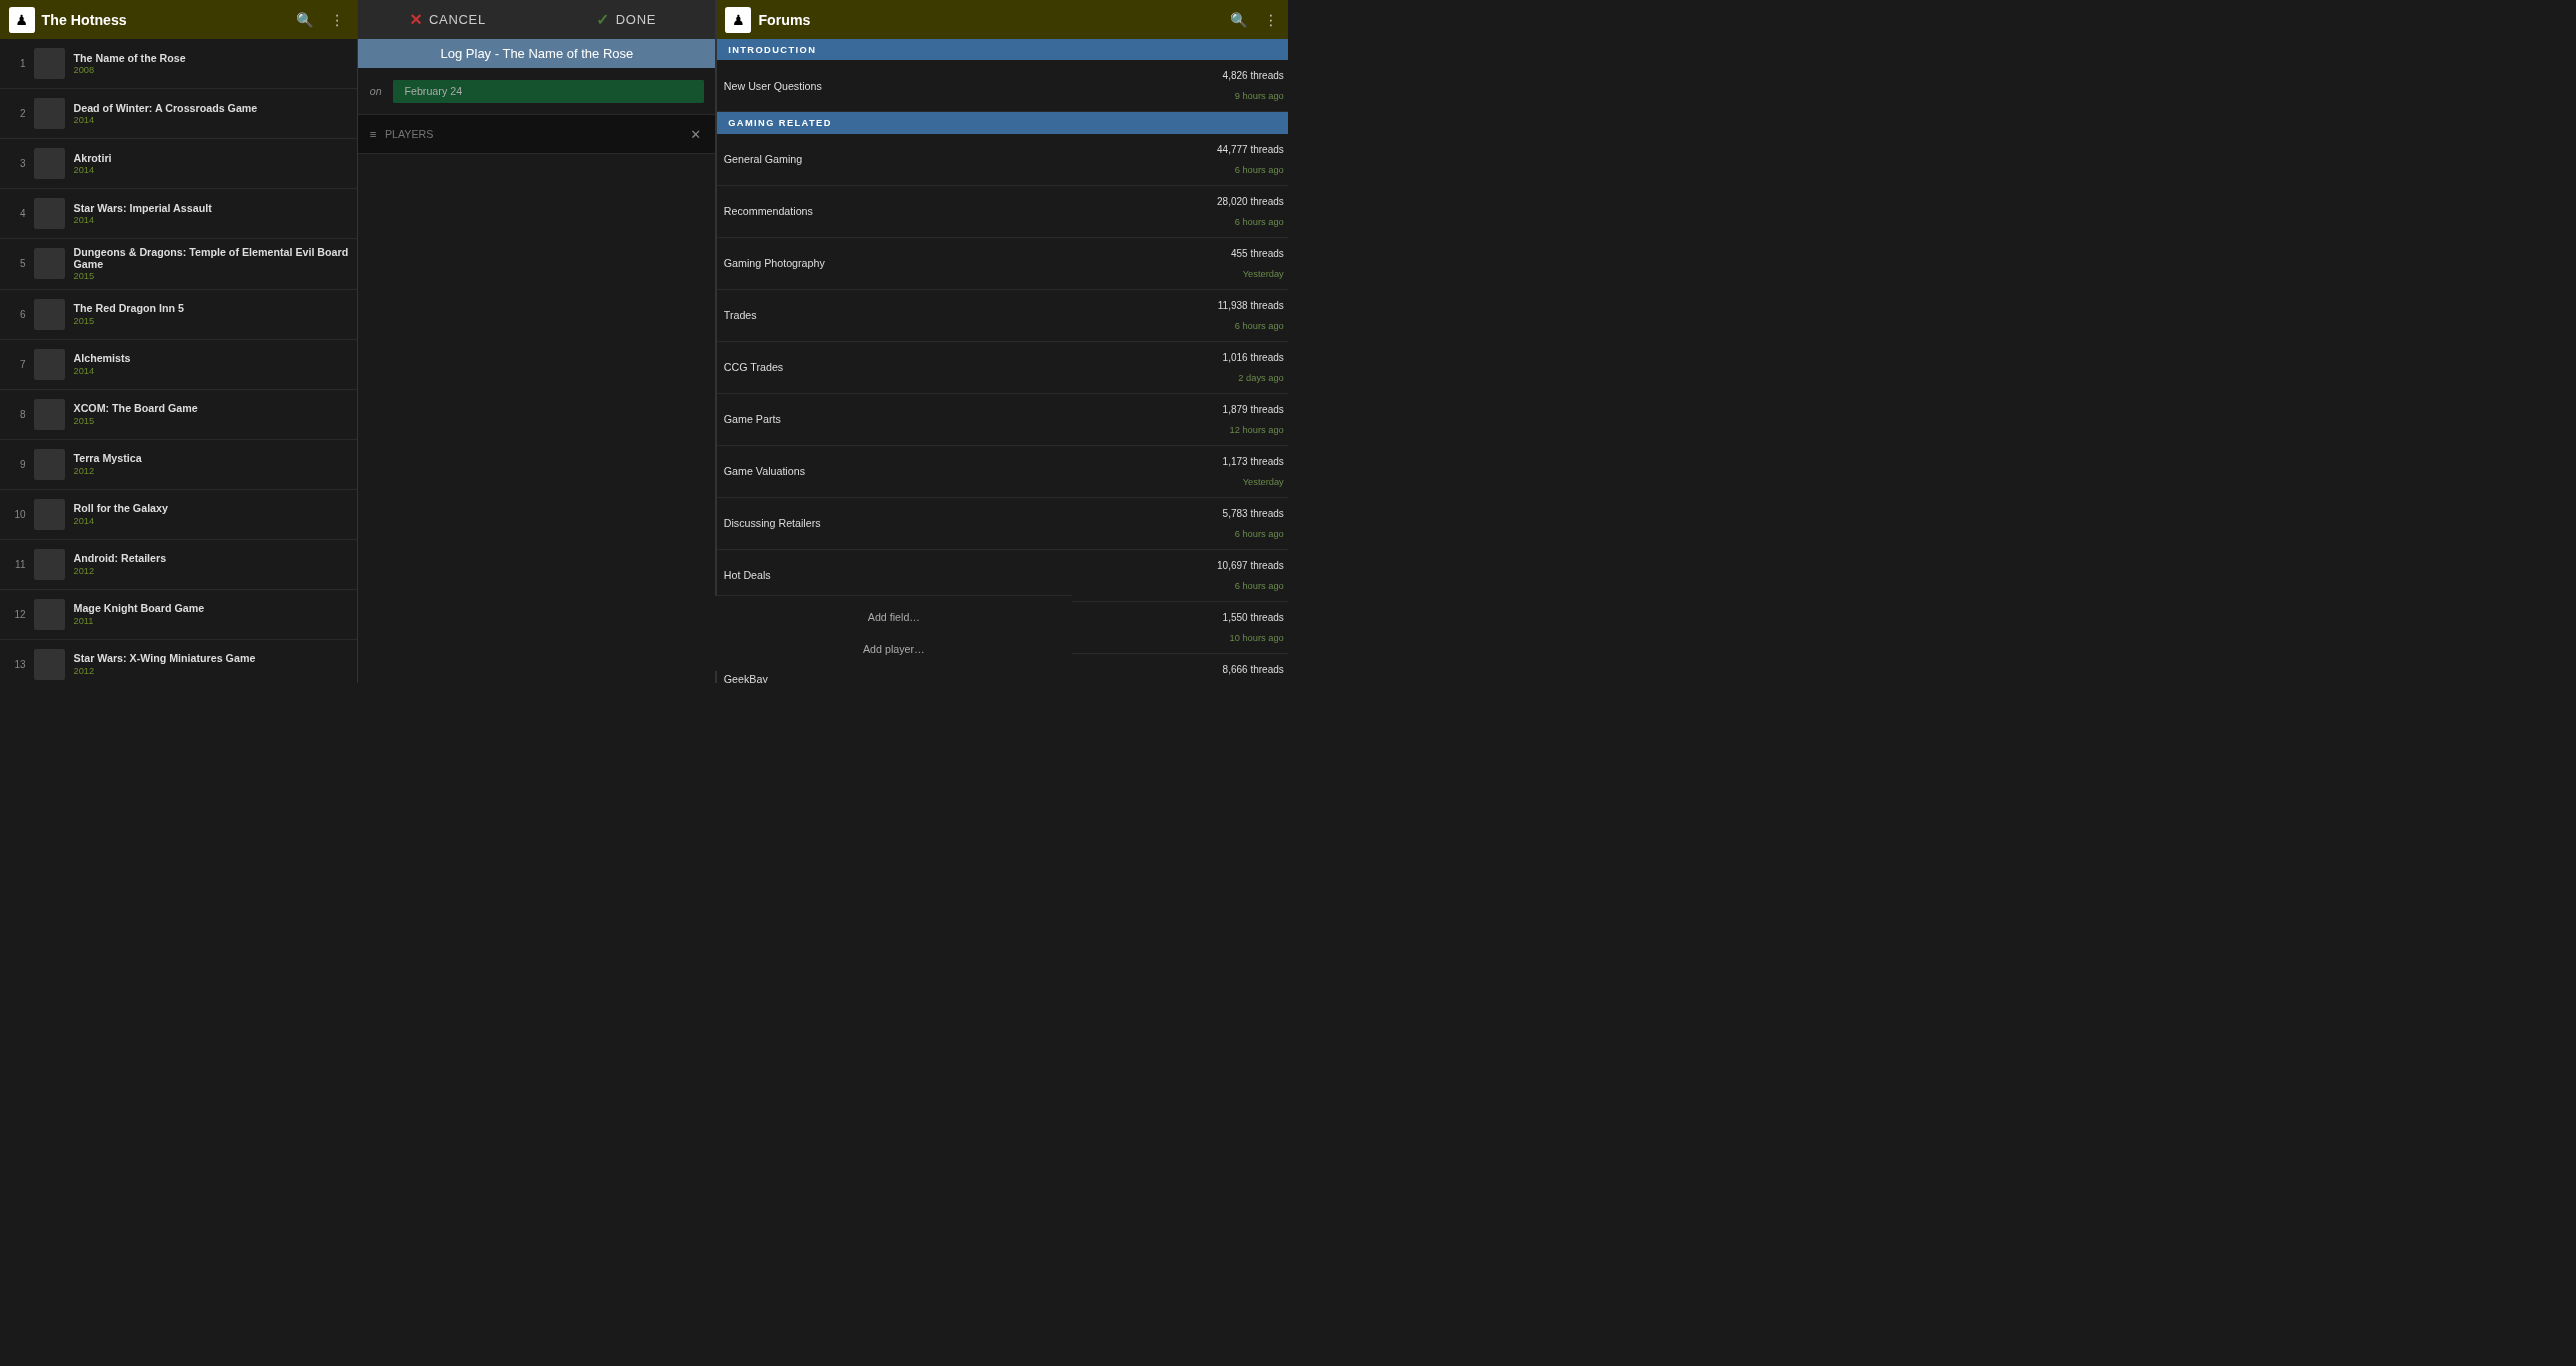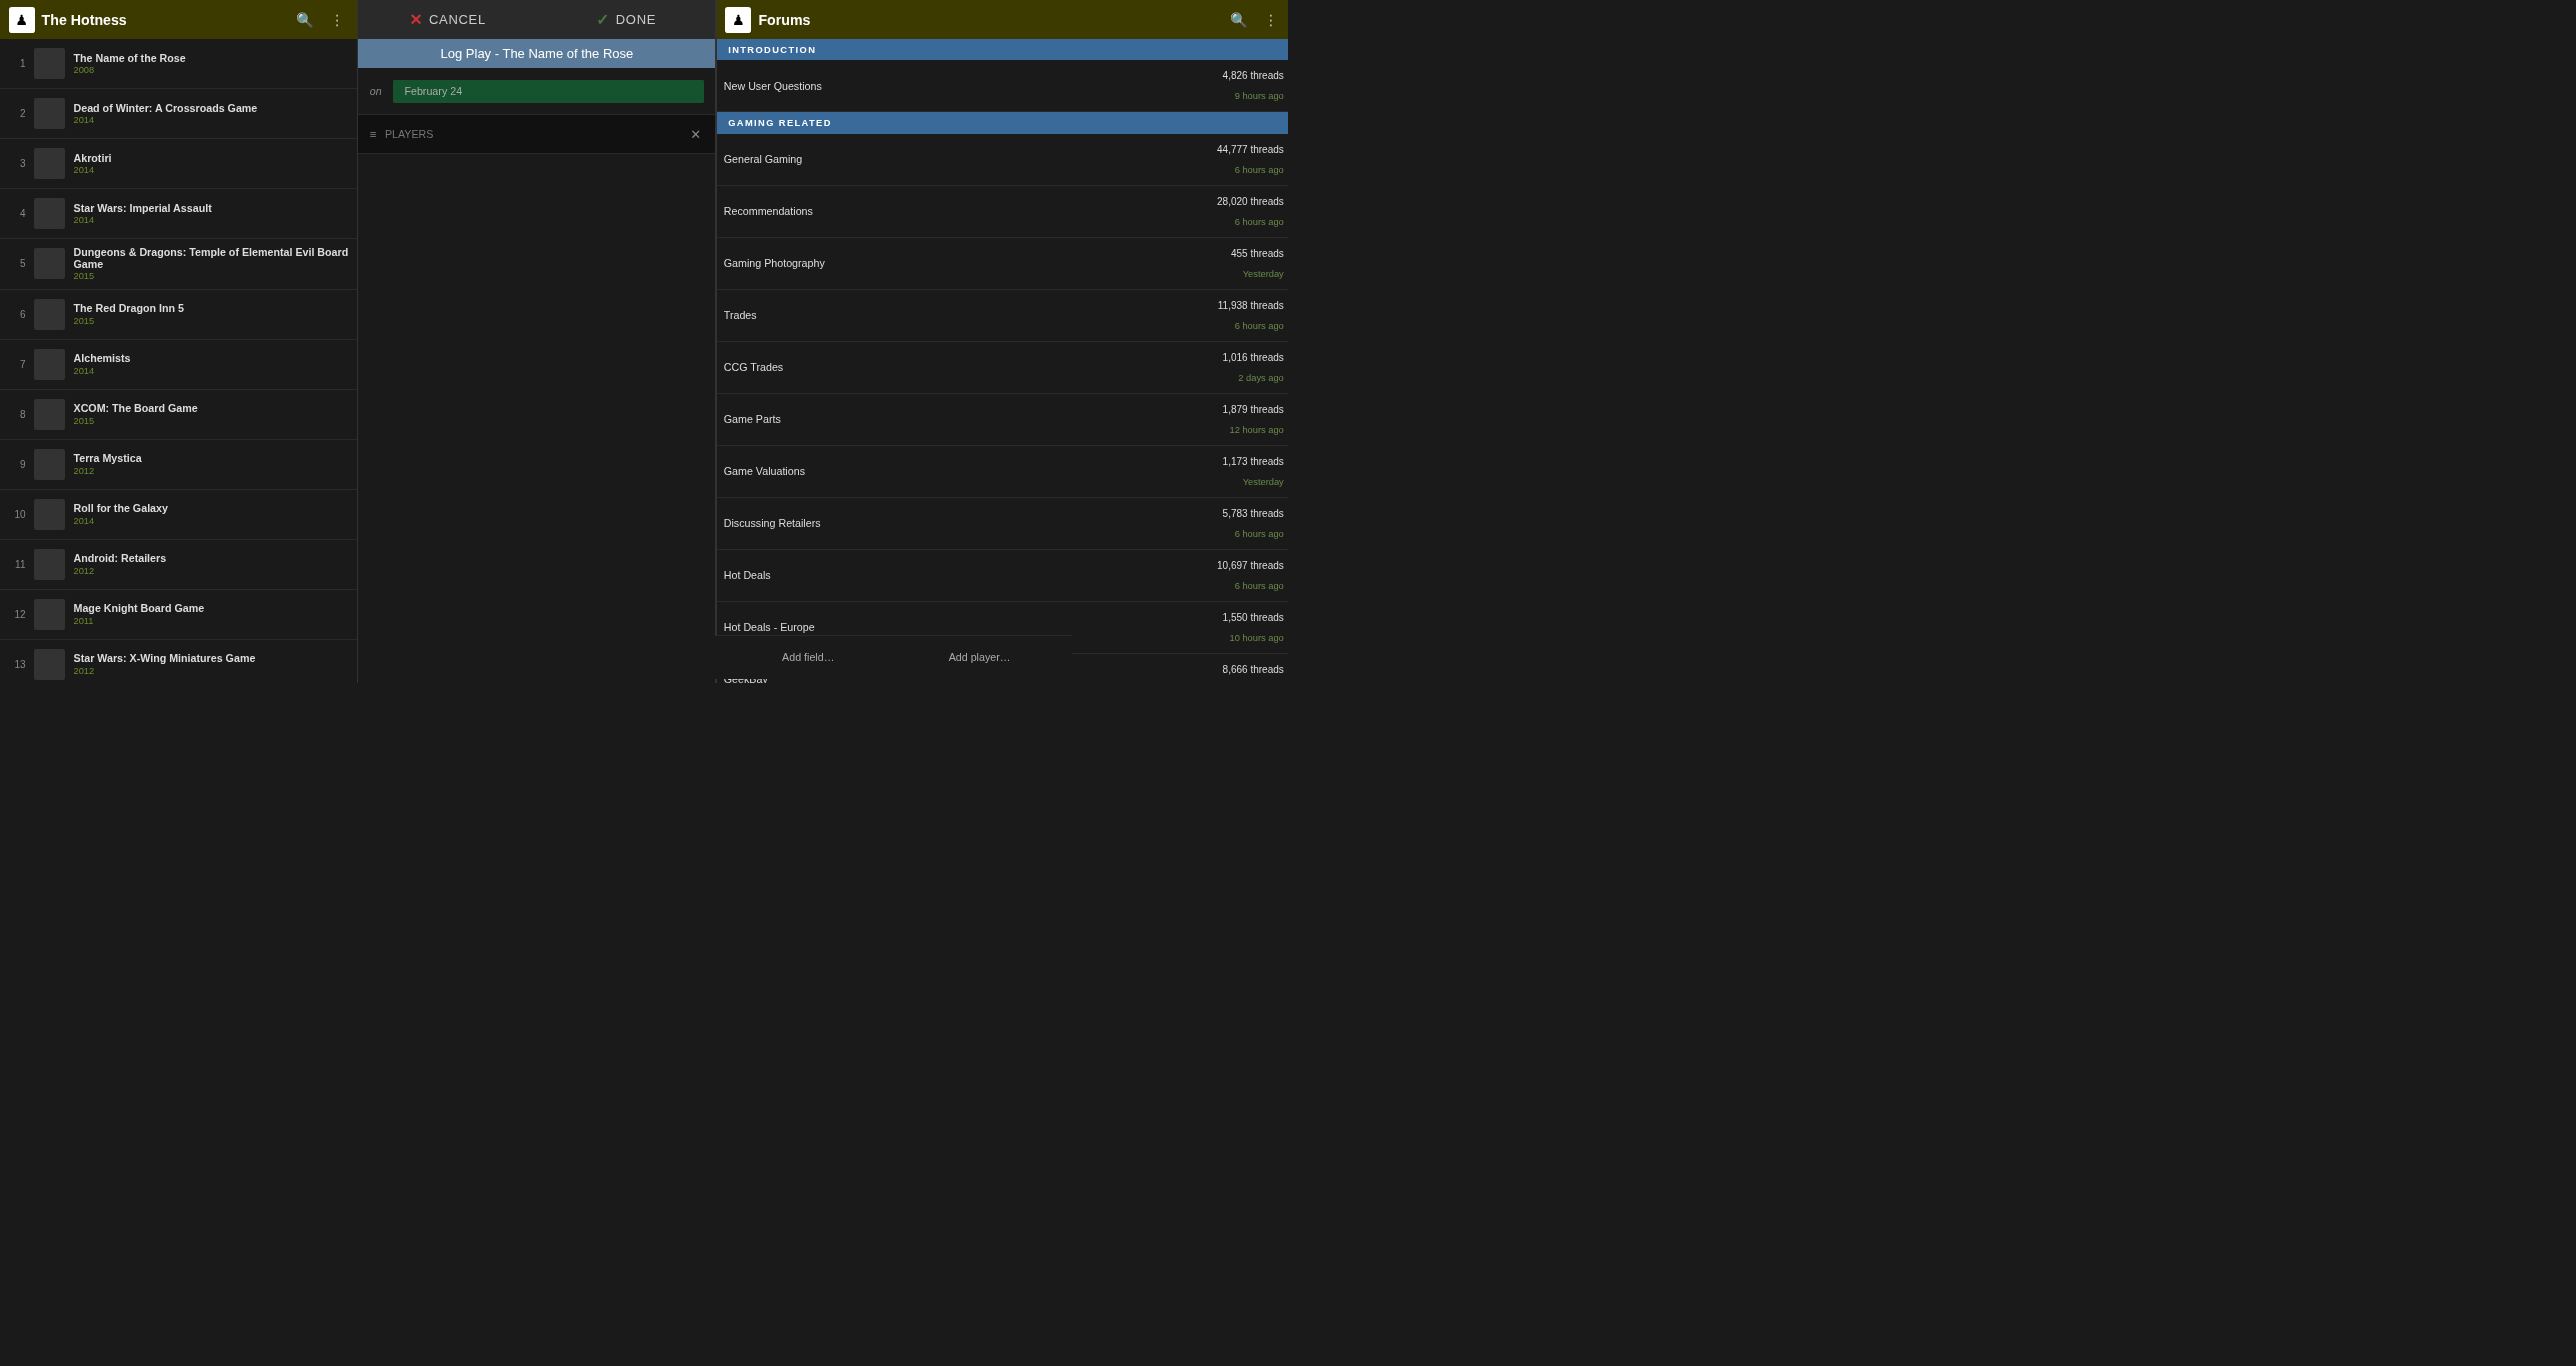--- a/index.html
+++ b/index.html
@@ -249,25 +249,26 @@
       background: none;
       border: none;
     }
 
     .dialog-actions {
       display: flex;
       align-items: center;
       padding: 10px 11.4px;
       gap: 8.5px;
       position: absolute;
-      bottom: 4px;
+      bottom: 12px;
       left: 357px;
       width: 357px;
       background: #1a1a1a;
       border-top: 0.7px solid #2a2a2a;
+      flex-direction: column;
     }
 
     .add-field-btn, .add-player-btn {
       flex: 1;
       background: transparent;
       border: none;
       color: #aaa;
       font-size: 10.7px;
       cursor: pointer;
       text-align: center;

